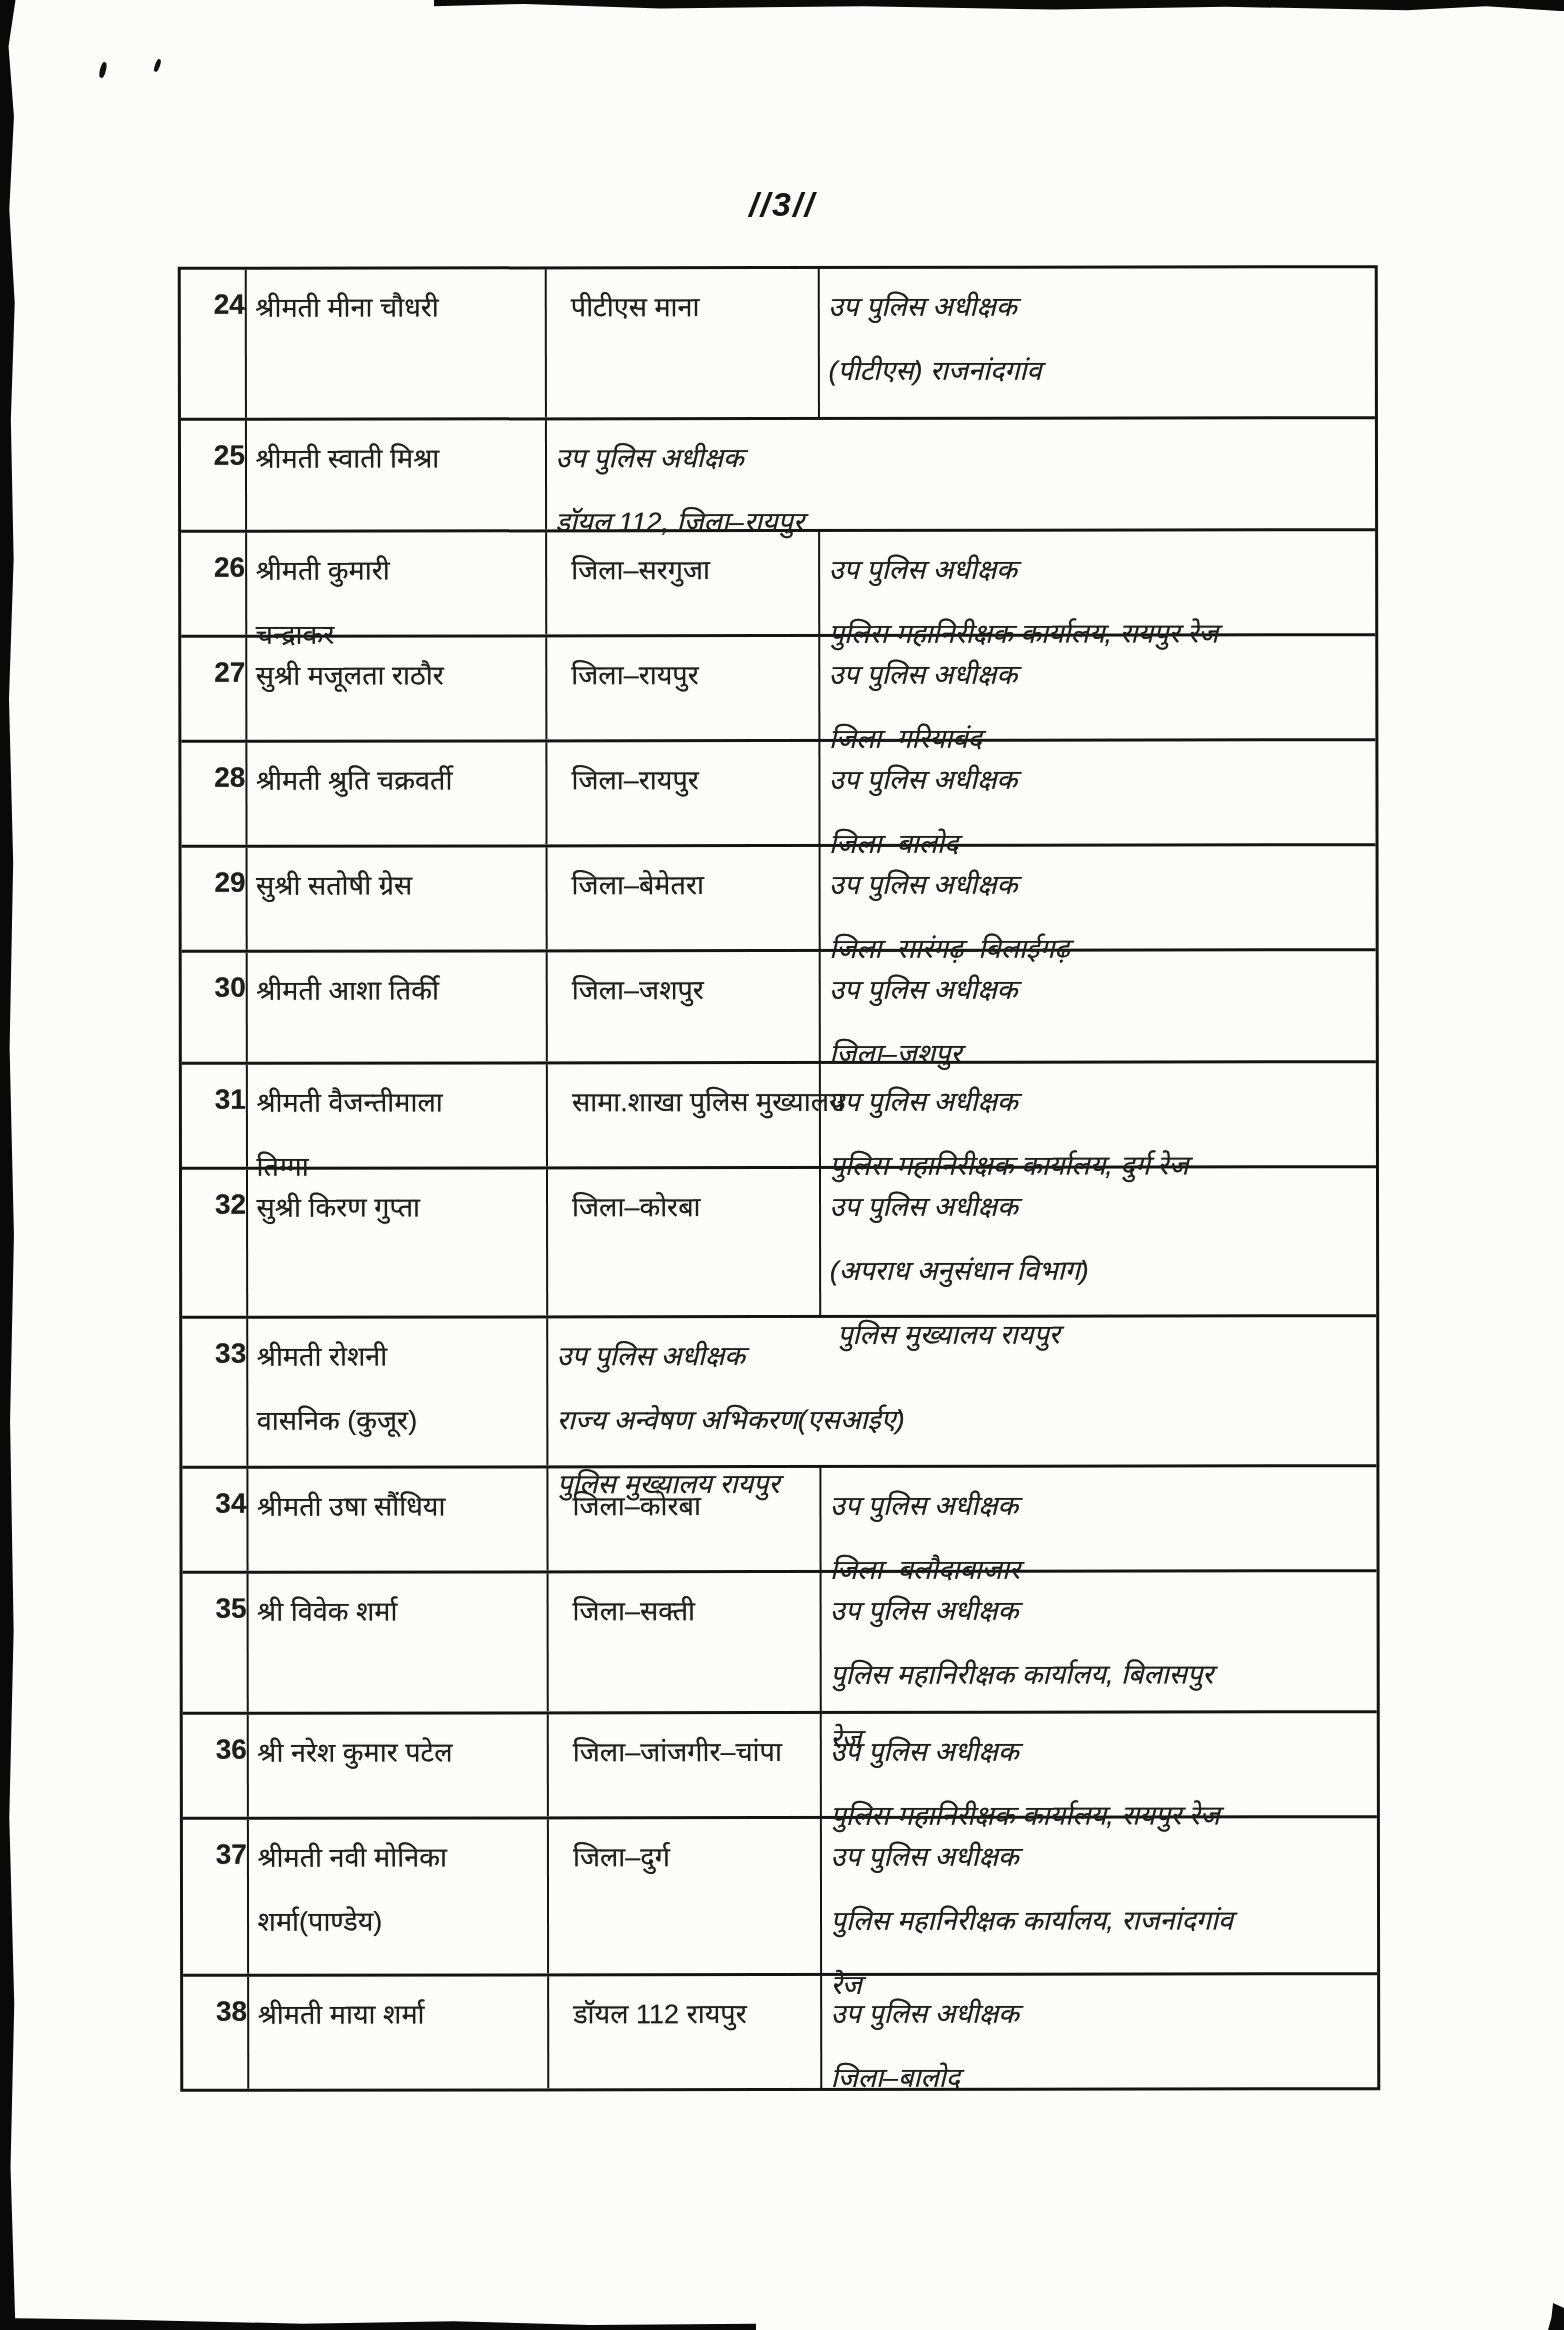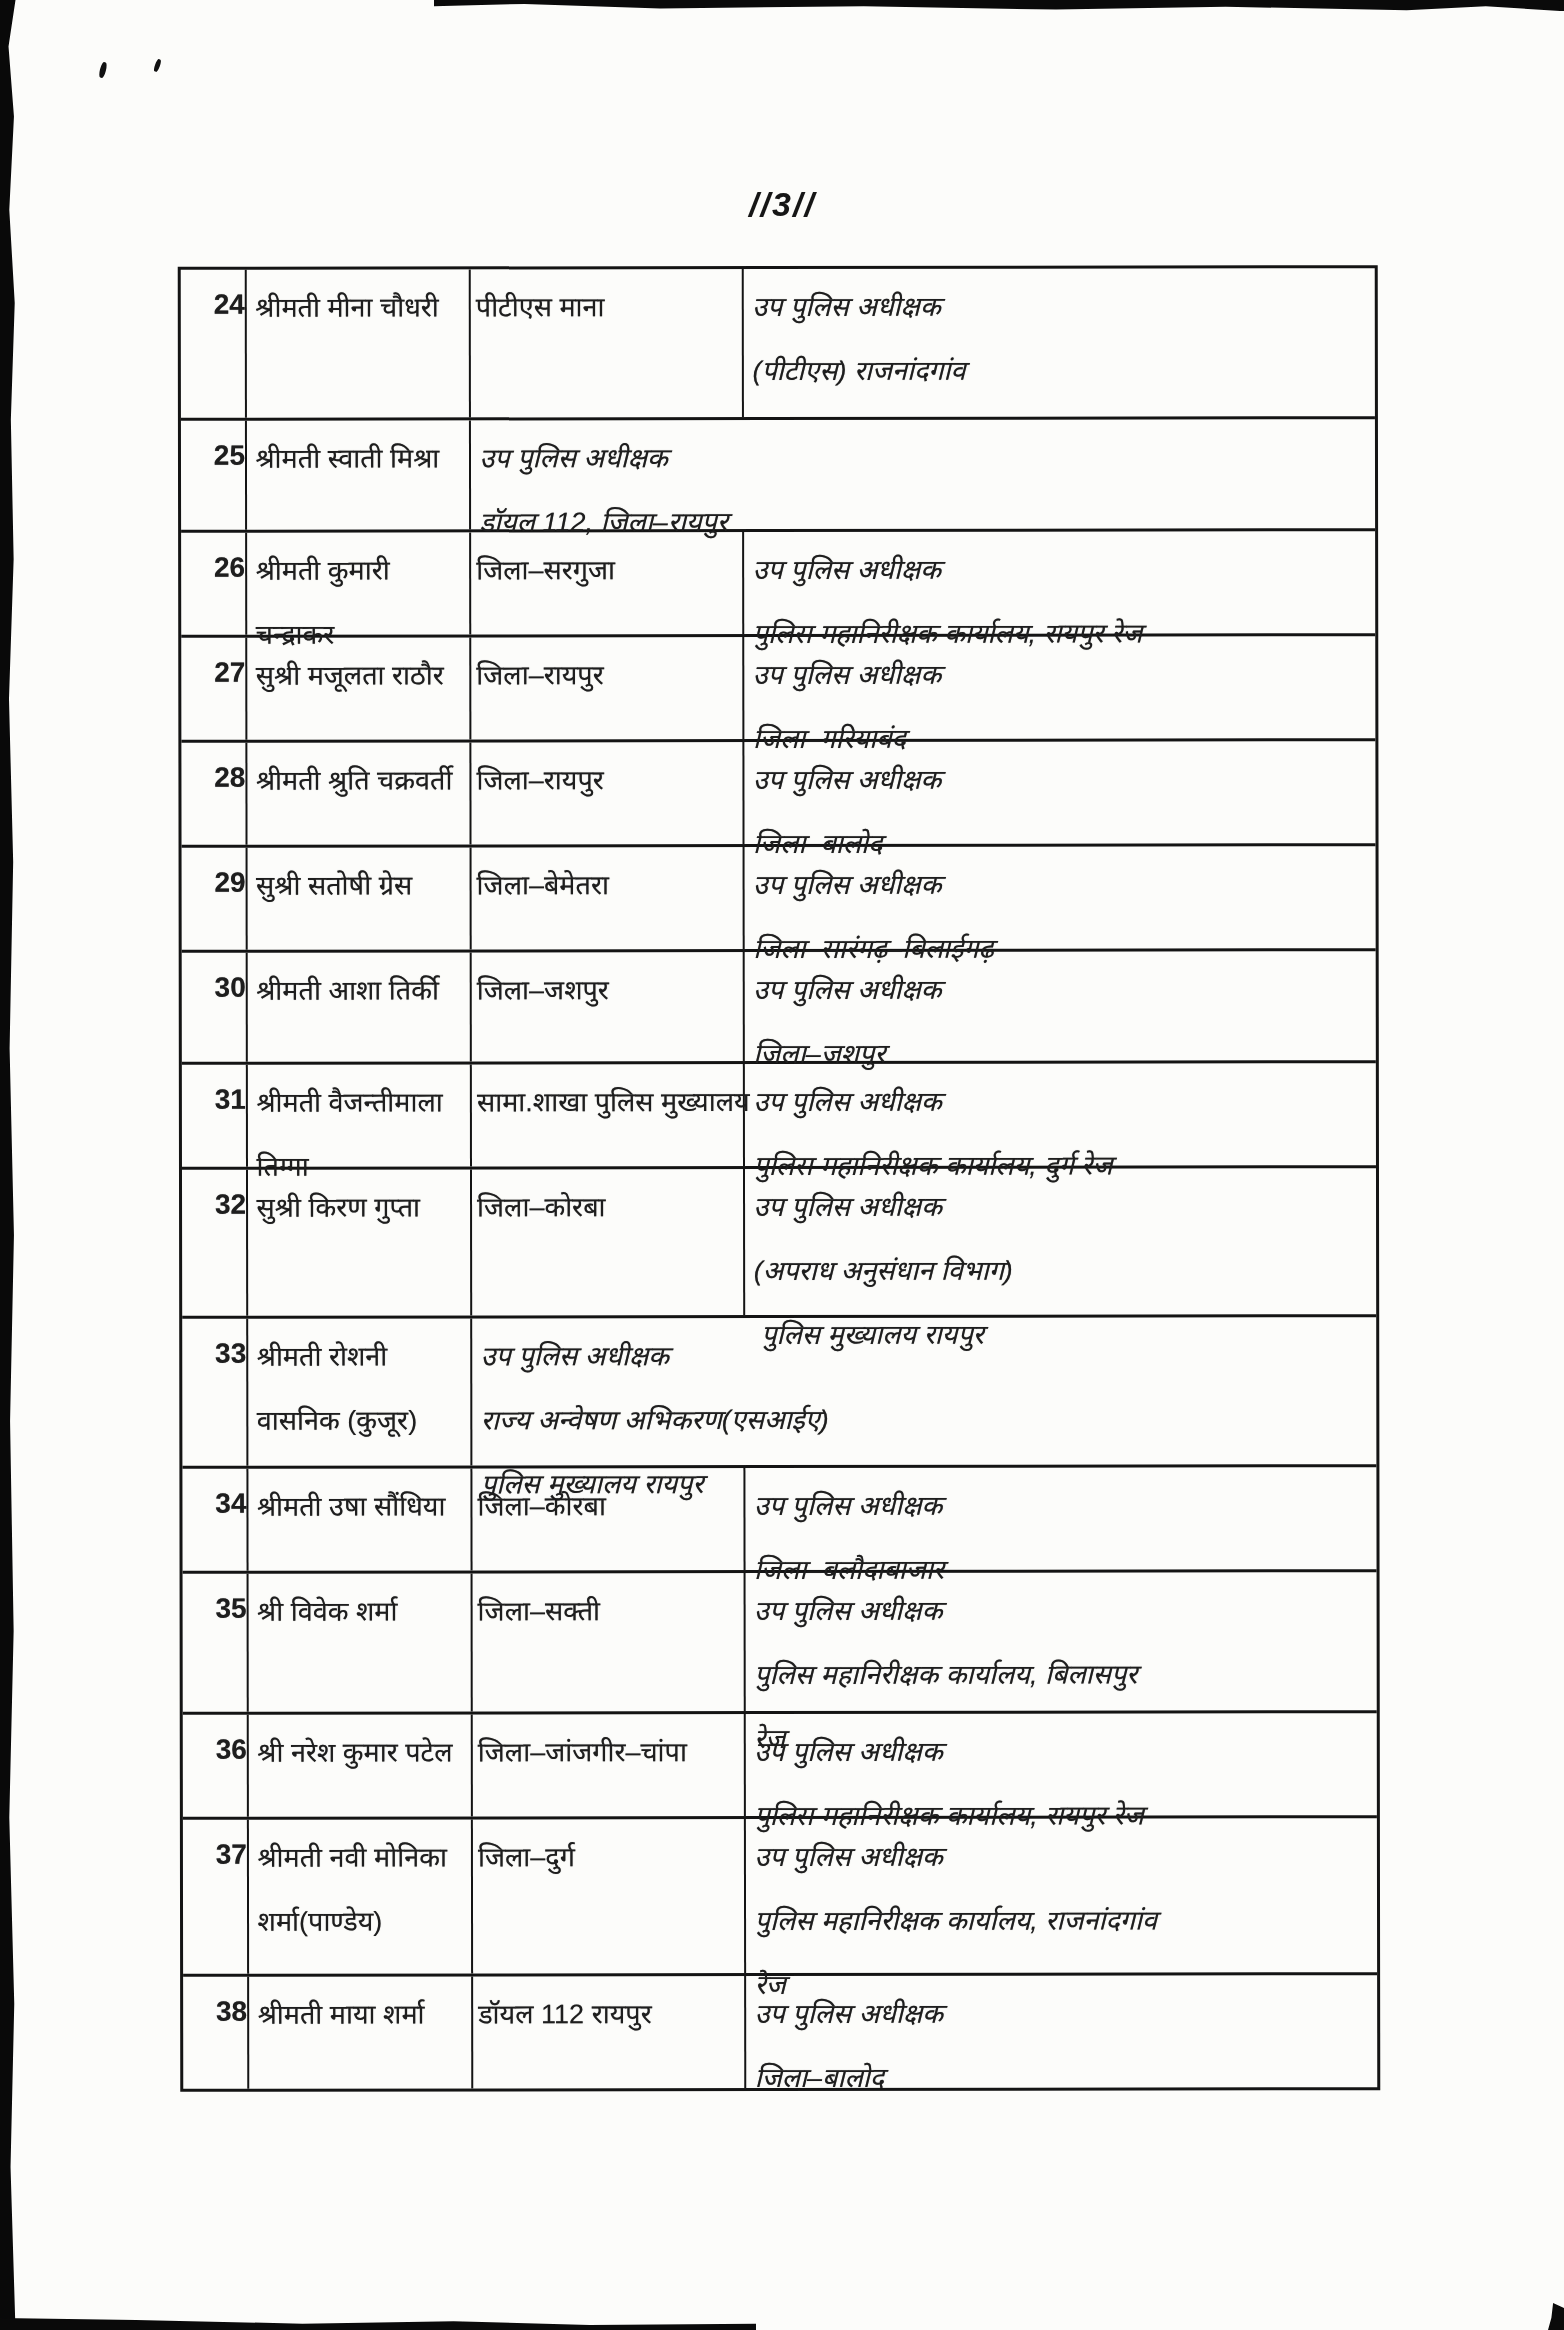--- a/index.html
+++ b/index.html
@@ -41,22 +41,22 @@
   .transfer-table{
     position:absolute;left:179px;top:266px;width:1194px;
     border:3.5px solid #141414;
     box-sizing:content-box;
     transform:rotate(-0.08deg);
   }
   .row{display:flex;box-sizing:border-box;border-bottom:3.5px solid #141414;}
   .row:last-child{border-bottom:none;}
   .cell{box-sizing:border-box;overflow:visible;padding-top:5.6px;}
   .c-sno {width:66px; border-right:2.8px solid #141414;padding-left:4.2px;text-align:right;}
-  .c-name{width:224px;border-right:2.8px solid #141414;padding-left:8.5px;}
-  .c-from{width:273px;border-right:2.8px solid #141414;padding-left:5px;}
+  .c-name{width:300px;border-right:2.8px solid #141414;padding-left:8.5px;}
+  .c-from{width:273px;border-right:2.8px solid #141414;padding-left:24px;}
   .c-to  {width:513px;padding-left:8.5px;font-style:italic;}
   .line{
     white-space:pre;
     font-size:27px;line-height:64px;height:64px;
     color:#1e1e1e;
     text-shadow:0 0 0.7px rgba(20,20,20,.55);
   }
   .c-sno .line{font-size:28px;font-weight:bold;line-height:58px;}
 </style>
 </head>

